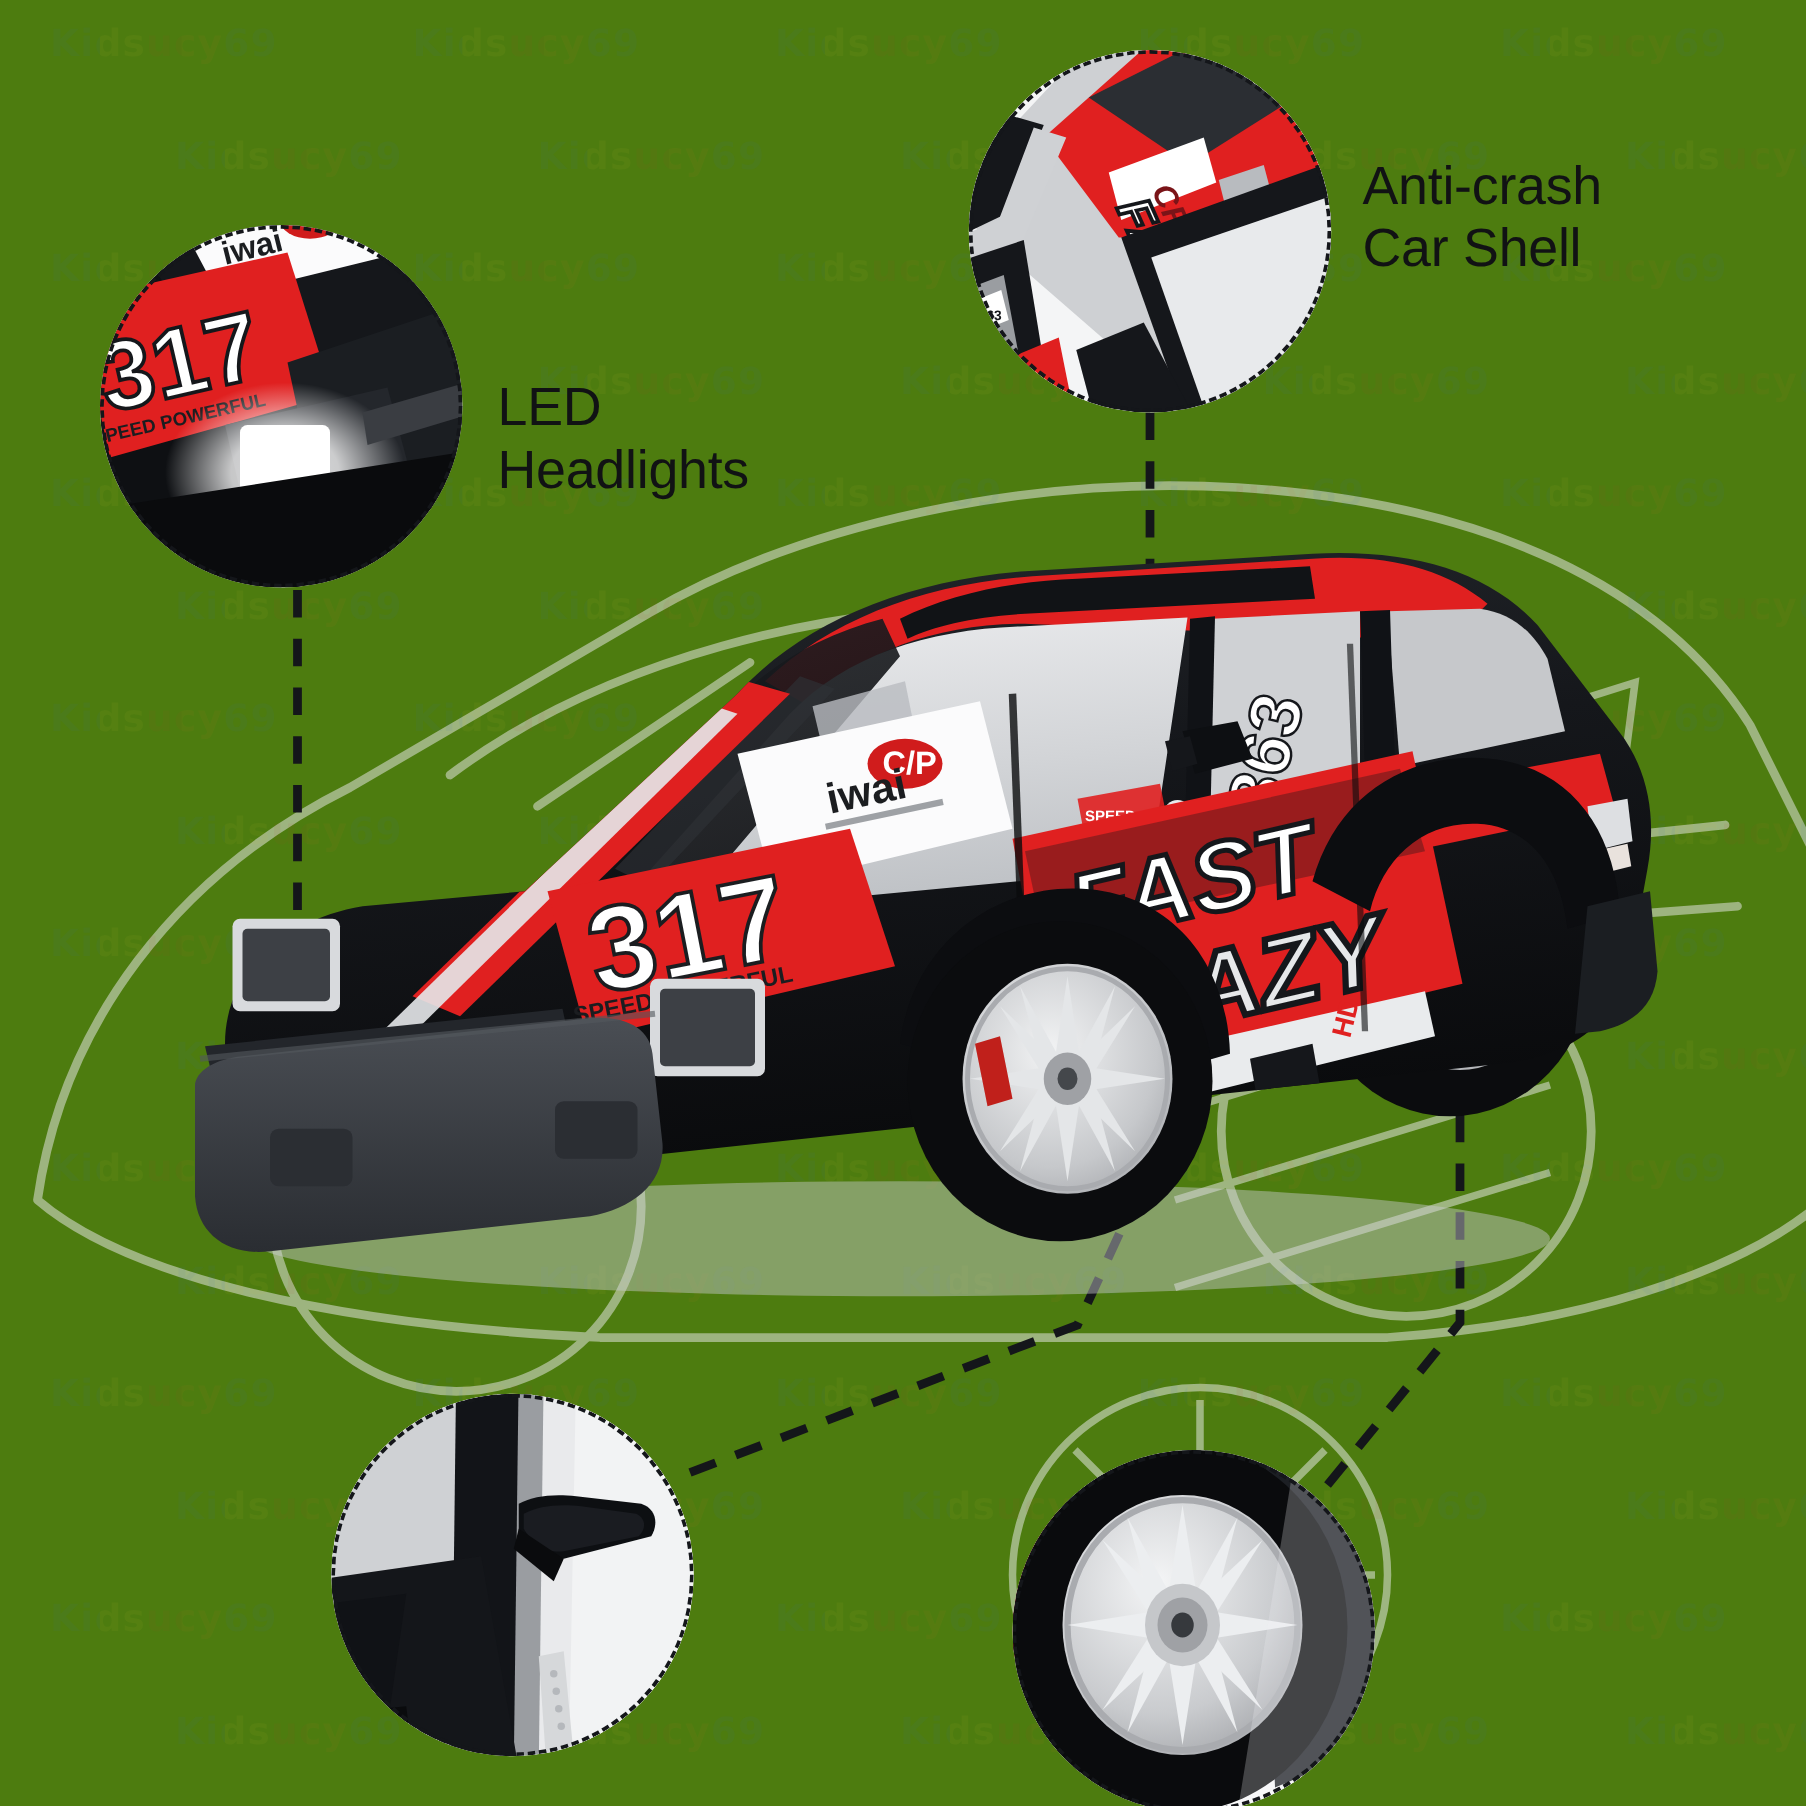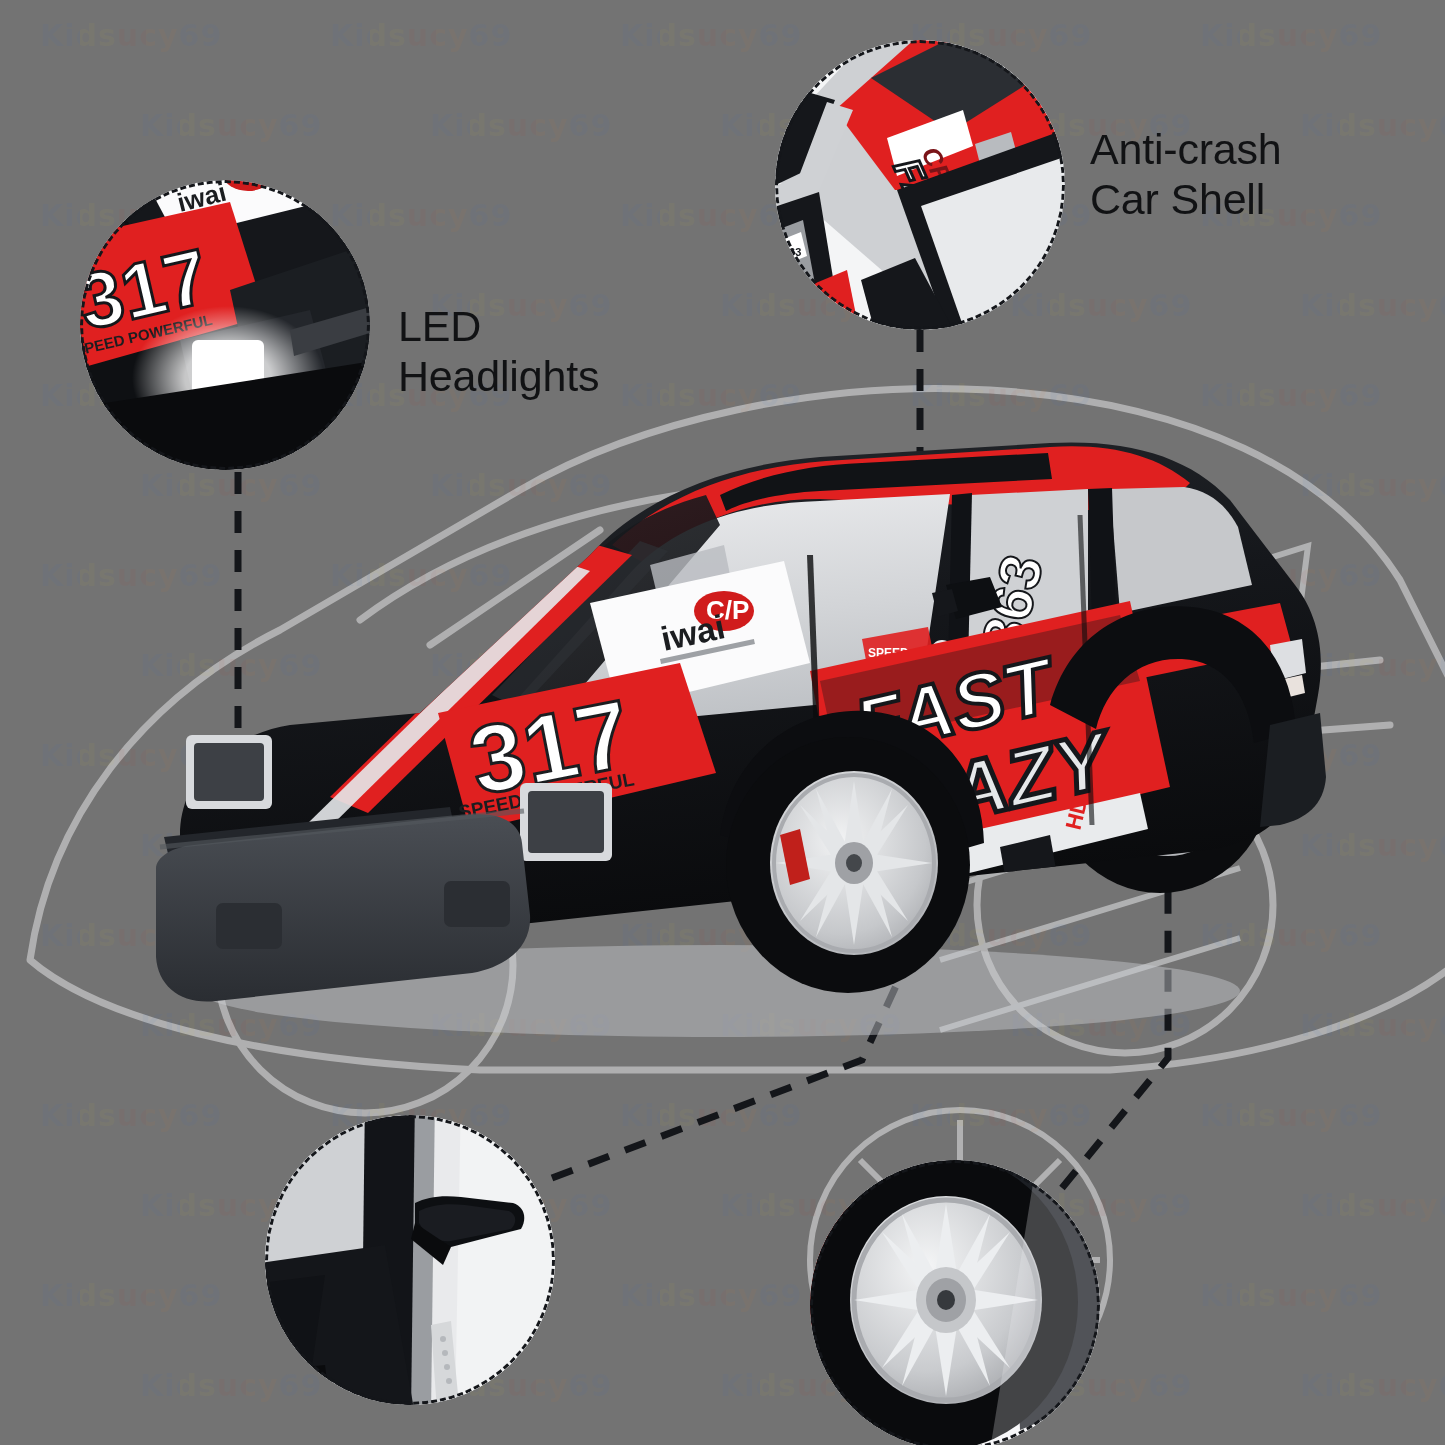--- a/index.html
+++ b/index.html
@@ -3,21 +3,21 @@
 <meta charset="utf-8">
 <style>
   html,body{margin:0;padding:0;}
   body{
     width:1445px;height:1445px;
     background:#ffffff;
     font-family:"Liberation Sans","DejaVu Sans",sans-serif;
     overflow:hidden;
     position:relative;
   }
-  #stage{position:absolute;inset:0;width:1445px;height:1445px;overflow:hidden;background:#737373;}
+  #stage{position:absolute;inset:0;width:1445px;height:1445px;overflow:hidden;background:#4d7c0f;}
 
   
   .bg-layer{position:absolute;inset:0;pointer-events:none;}
   .wm-grid{position:absolute;inset:0;}
   .wm{
     position:absolute;
     font-family:"DejaVu Sans",sans-serif;
     font-weight:bold;font-size:30px;
     letter-spacing:1px;
     white-space:nowrap;

